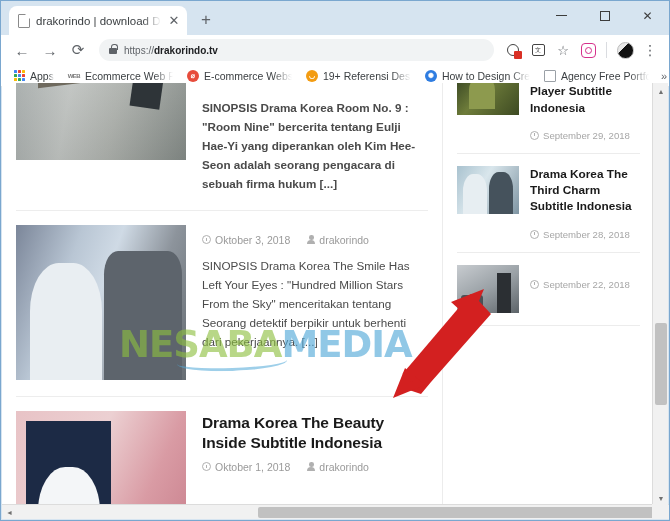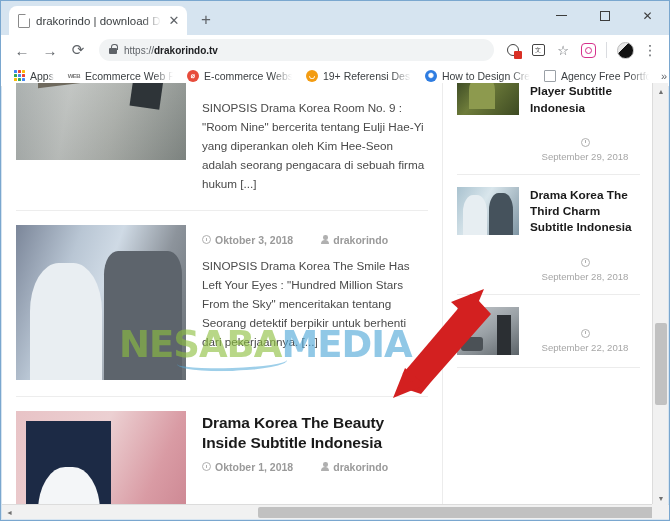--- a/index.html
+++ b/index.html
@@ -256,21 +256,21 @@
     position: relative;
   }
 
   
   .article {
     display: flex;
     gap: 16px;
     padding: 14px 0 16px 0;
     border-bottom: 1px solid #ededed;
   }
-  .article:first-child { padding-top: 0; }
+  .article:first-child { padding-top: 0; font-weight: bold; }
   .thumb {
     width: 170px; height: 155px;
     flex: 0 0 auto;
     background: #cfd4d8;
     overflow: hidden;
     position: relative;
   }
   .thumb.t1 {
     background:
       linear-gradient(165deg, rgba(255,255,255,0.25) 0%, rgba(0,0,0,0.12) 100%),
@@ -318,25 +318,24 @@
   .art-title {
     font-size: 15.5px;
     font-weight: 700;
     color: #1a1a1a;
     line-height: 1.33;
     letter-spacing: -0.1px;
     cursor: pointer;
   }
   .art-meta {
     display: flex; align-items: center;
-    gap: 28px;
+    gap: 17px;
     margin-top: 7px;
     font-size: 10.5px;
     color: #9a9a9a;
-    font-weight: bold;
   }
   .meta-item { display: flex; align-items: center; gap: 4px; }
   .clock-icon {
     width: 9px; height: 9px; border: 1.2px solid #b0b0b0;
     border-radius: 50%; position: relative; flex:0 0 auto;
   }
   .clock-icon::after {
     content:""; position:absolute; left: 3px; top: 1.6px;
     width: 1.1px; height: 3px; background: #b0b0b0;
   }
@@ -386,21 +385,21 @@
   .st-d::before{content:"";position:absolute;left:4px;bottom:4px;width:22px;height:14px;background:#4b5156;border-radius:3px;}
   .st-e { background: linear-gradient(125deg,#cfd8de 0%,#e7eef2 35%,#9fb0bb 100%); }
   .st-e::after{content:"";position:absolute;left:8px;top:8px;width:30px;height:40px;background:#e0c9a8;border-radius:40% 40% 0 0;}
   .side-body { flex: 1 1 auto; min-width: 0; }
   .side-title {
     font-size: 11.8px; font-weight: 700; color: #1a1a1a;
     line-height: 1.38; cursor: pointer;
   }
   .side-date {
     display: flex; align-items: center; gap: 4px;
-    font-size: 9.6px; color: #a6a6a6; margin-top: 22px; flex-direction: column;
+    font-size: 9.6px; color: #a6a6a6; margin-top: 14px;
   }
 
   
   .watermark {
     position: absolute;
     left: 118px; top: 322px;
     font-size: 37px;
     font-weight: 700;
     letter-spacing: -1px;
     pointer-events: none;

